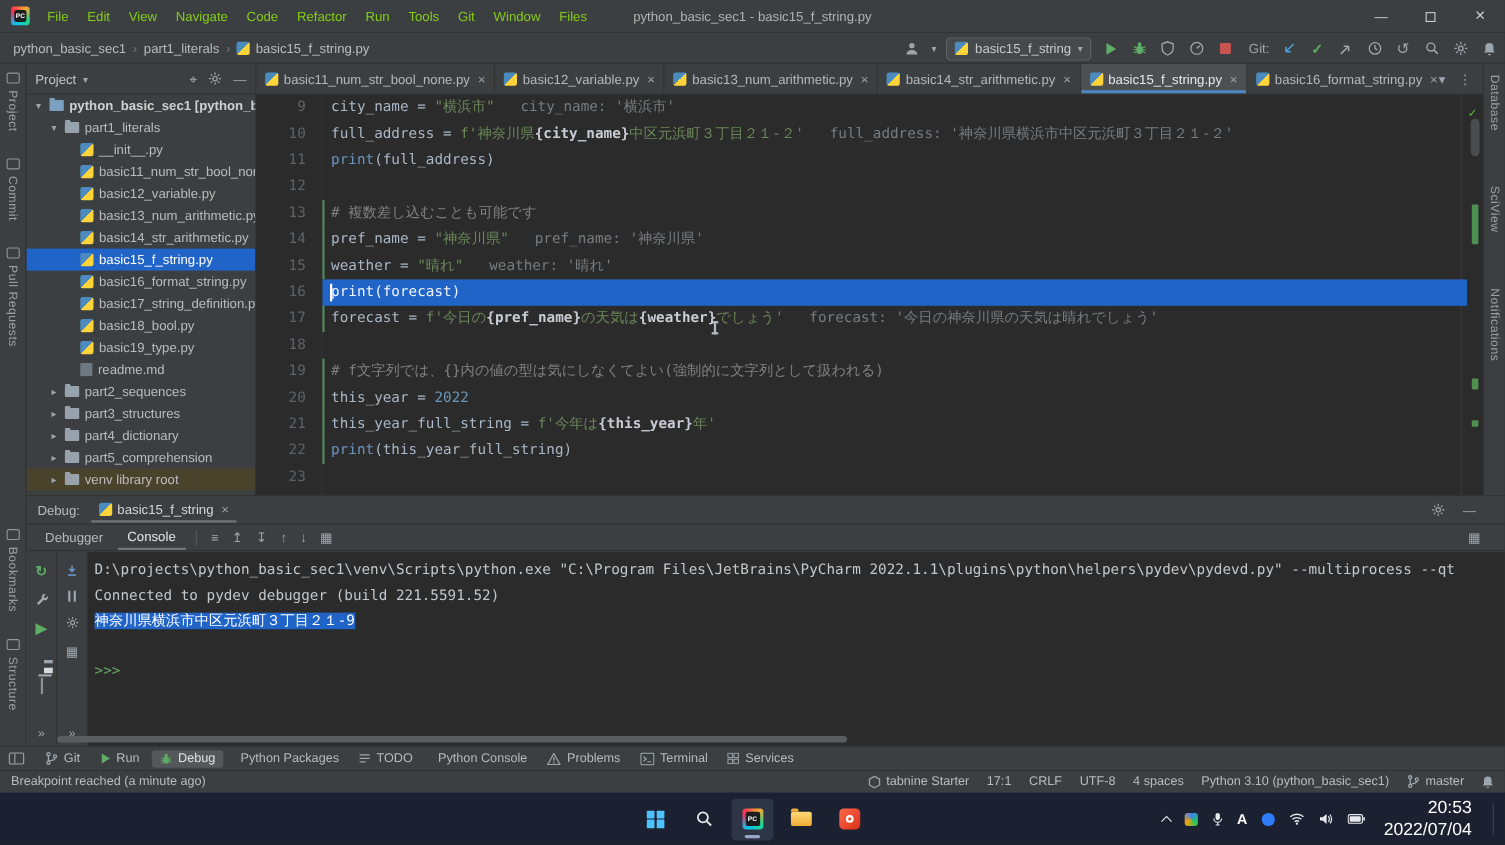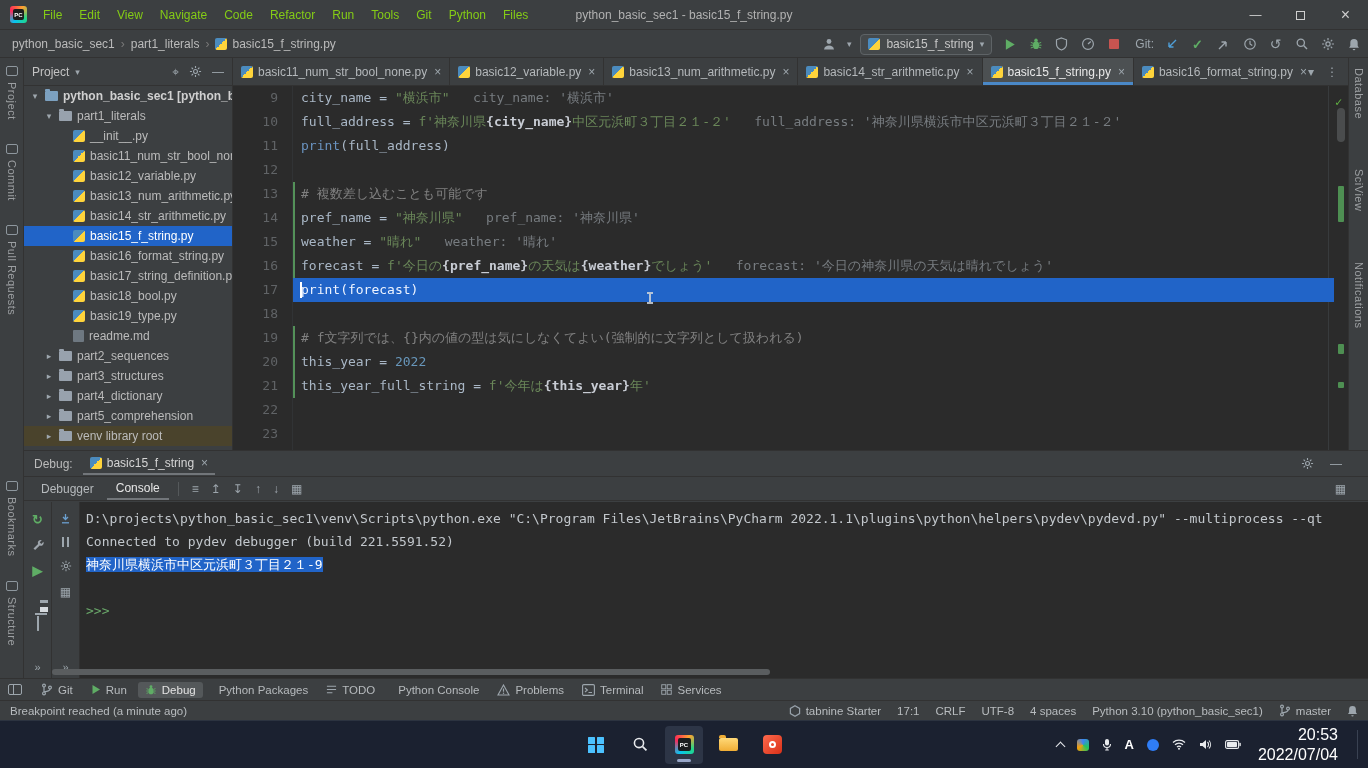--- a/index.html
+++ b/index.html
@@ -185,21 +185,21 @@
   <div class="menu" id="menubar">
       <span class="menu-item">File</span>
       <span class="menu-item">Edit</span>
       <span class="menu-item">View</span>
       <span class="menu-item">Navigate</span>
       <span class="menu-item">Code</span>
       <span class="menu-item">Refactor</span>
       <span class="menu-item">Run</span>
       <span class="menu-item">Tools</span>
       <span class="menu-item">Git</span>
-      <span class="menu-item">Python</span>
+      <span class="menu-item">Window</span>
       <span class="menu-item">Files</span>
     </div>
   <div class="win-title">python_basic_sec1 - basic15_f_string.py</div>
   <div class="win-btns">
     <div class="win-btn">—</div>
     <div class="win-btn">
         <span class="sq"></span>
       </div>
     <div class="win-btn" style="font-size:16px">×</div>
   </div>
@@ -495,26 +495,27 @@
       </div>
     <div class="code-col" id="code">
       <div class="wrap-guide"></div>
     <div class="code-line"><span class="tk-v">city_name</span><span class="tk-o"> = </span><span class="tk-s">"横浜市"</span><span class="tk-h">   city_name: '横浜市'</span></div>
         <div class="code-line"><span class="tk-v">full_address</span><span class="tk-o"> = </span><span class="tk-s">f'神奈川県</span><span class="tk-b">{city_name}</span><span class="tk-s">中区元浜町３丁目２１-２'</span><span class="tk-h">   full_address: '神奈川県横浜市中区元浜町３丁目２１-２'</span></div>
         <div class="code-line"><span class="tk-f">print</span><span class="tk-p">(</span><span class="tk-v">full_address</span><span class="tk-p">)</span></div>
         <div class="code-line"></div>
         <div class="code-line changed"><span class="tk-c"># 複数差し込むことも可能です</span></div>
         <div class="code-line changed"><span class="tk-v">pref_name</span><span class="tk-o"> = </span><span class="tk-s">"神奈川県"</span><span class="tk-h">   pref_name: '神奈川県'</span></div>
         <div class="code-line changed"><span class="tk-v">weather</span><span class="tk-o"> = </span><span class="tk-s">"晴れ"</span><span class="tk-h">   weather: '晴れ'</span></div>
+        <div class="code-line current"><span class="caret"></span><span class="tk-f">print</span><span class="tk-p">(</span><span class="tk-v">forecast</span><span class="tk-p">)</span></div>
         <div class="code-line changed"><span class="tk-v">forecast</span><span class="tk-o"> = </span><span class="tk-s">f'今日の</span><span class="tk-b">{pref_name}</span><span class="tk-s">の天気は</span><span class="tk-b">{weather}</span><span class="tk-s">でしょう'</span><span class="tk-h">   forecast: '今日の神奈川県の天気は晴れでしょう'</span></div>
-        <div class="code-line current"><span class="caret"></span><span class="tk-f">print</span><span class="tk-p">(</span><span class="tk-v">forecast</span><span class="tk-p">)</span></div>
         <div class="code-line"></div>
         <div class="code-line changed"><span class="tk-c"># f文字列では、{}内の値の型は気にしなくてよい(強制的に文字列として扱われる)</span></div>
         <div class="code-line changed"><span class="tk-v">this_year</span><span class="tk-o"> = </span><span class="tk-n">2022</span></div>
         <div class="code-line changed"><span class="tk-v">this_year_full_string</span><span class="tk-o"> = </span><span class="tk-s">f'今年は</span><span class="tk-b">{this_year}</span><span class="tk-s">年'</span></div>
+        <div class="code-line changed"><span class="tk-f">print</span><span class="tk-p">(</span><span class="tk-v">this_year_full_string</span><span class="tk-p">)</span></div>
         <div class="code-line"></div>
       </div>
     <div class="estripe">
       <span class="ok-check">✓</span>
       <div class="sb-thumb"></div>
       <div class="mark" style="top:100px;height:36px"></div>
       <div class="mark" style="top:258px;height:10px"></div>
       <div class="mark" style="top:296px;height:6px"></div>
     </div>
     <div class="mbeam" style="left:416px;top:206px"></div>

